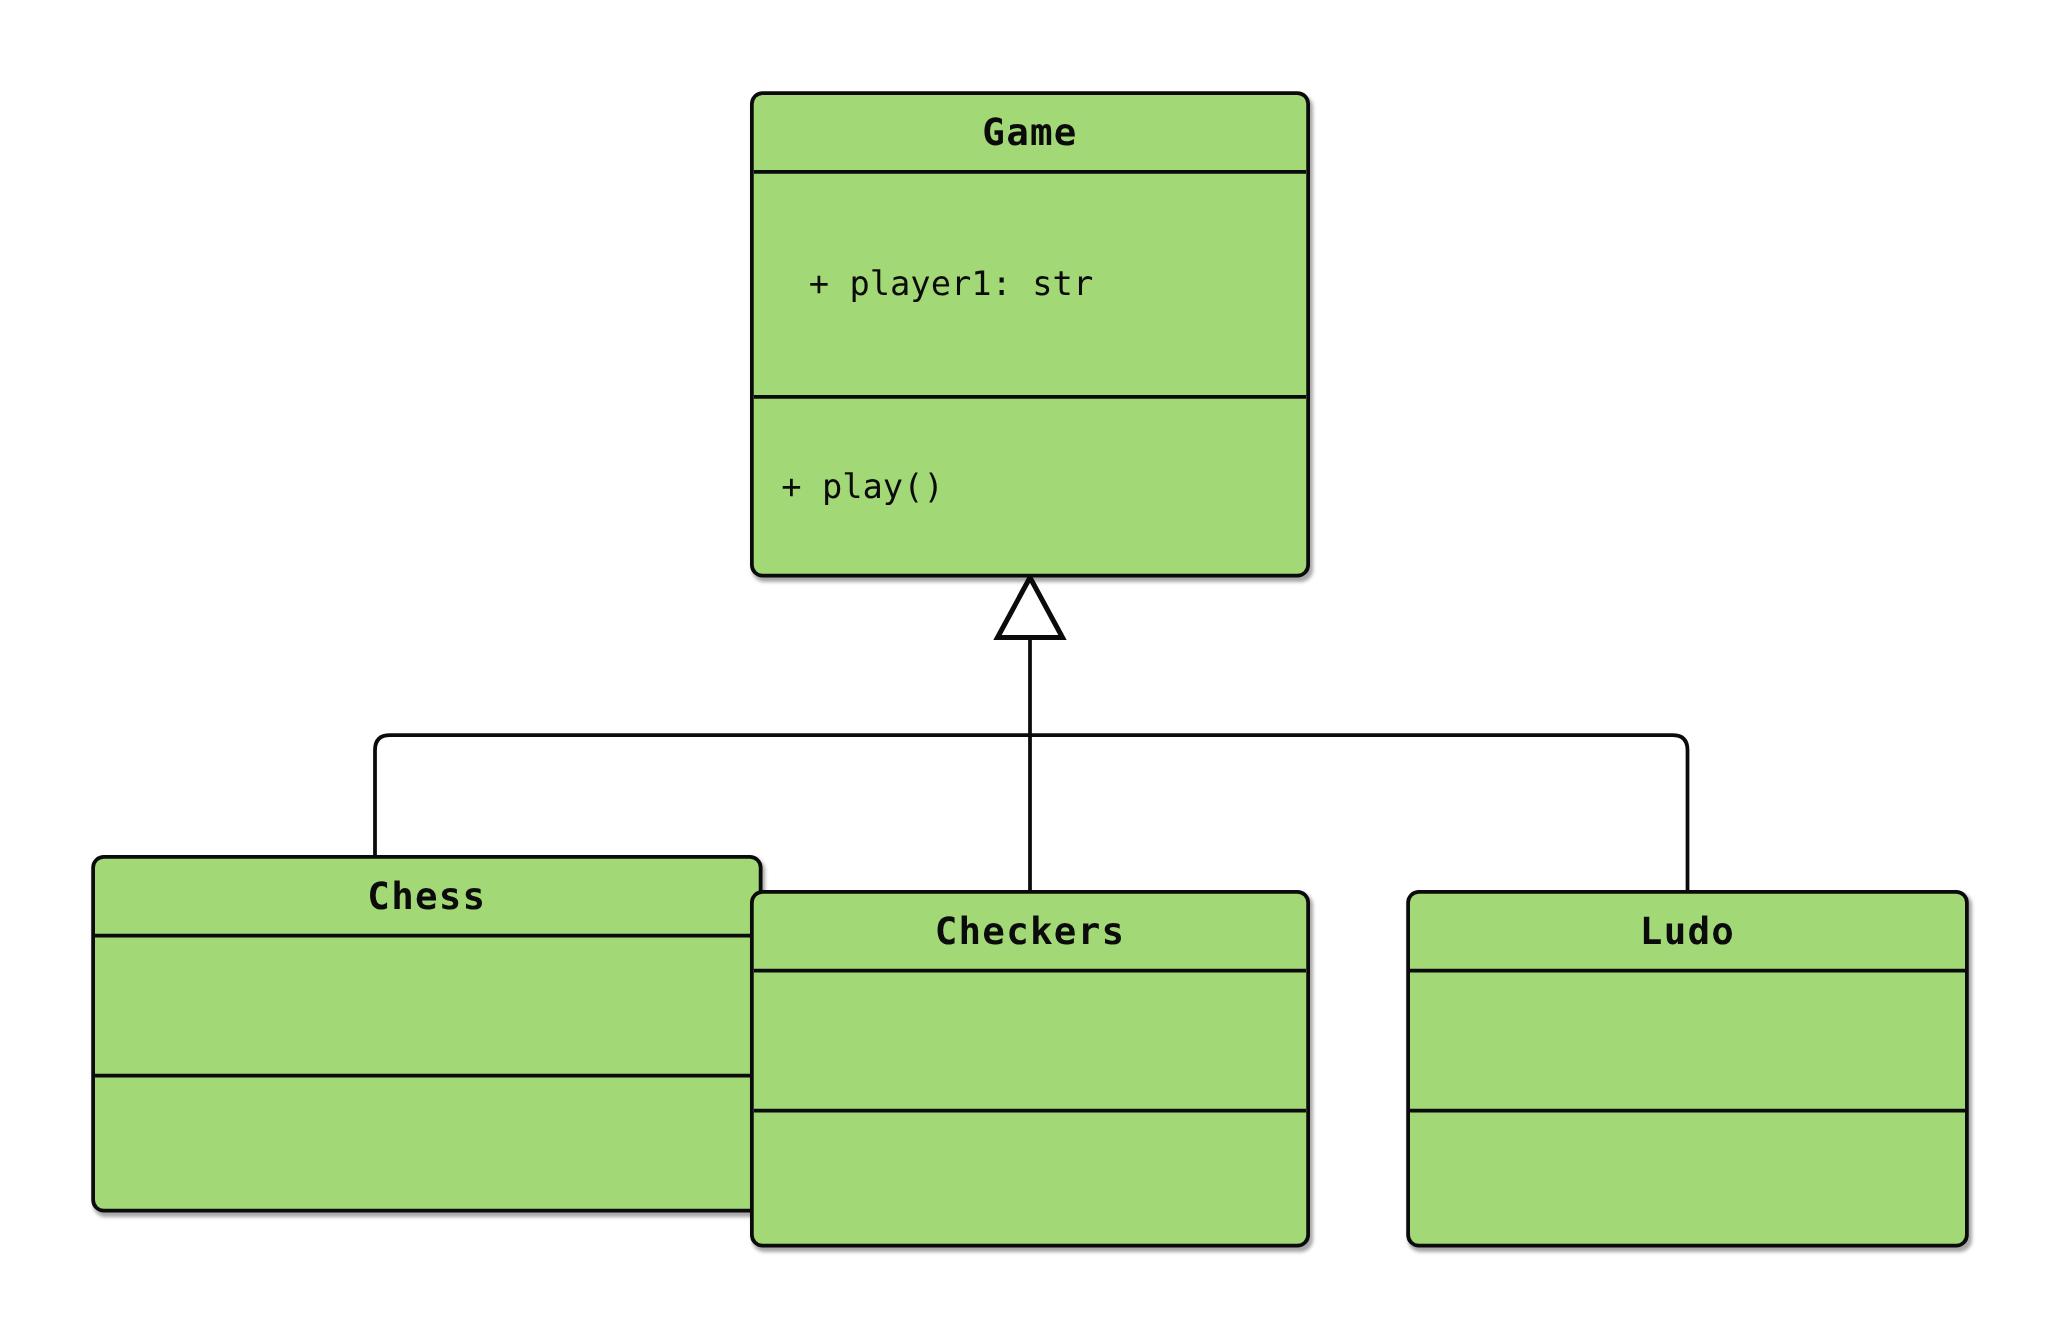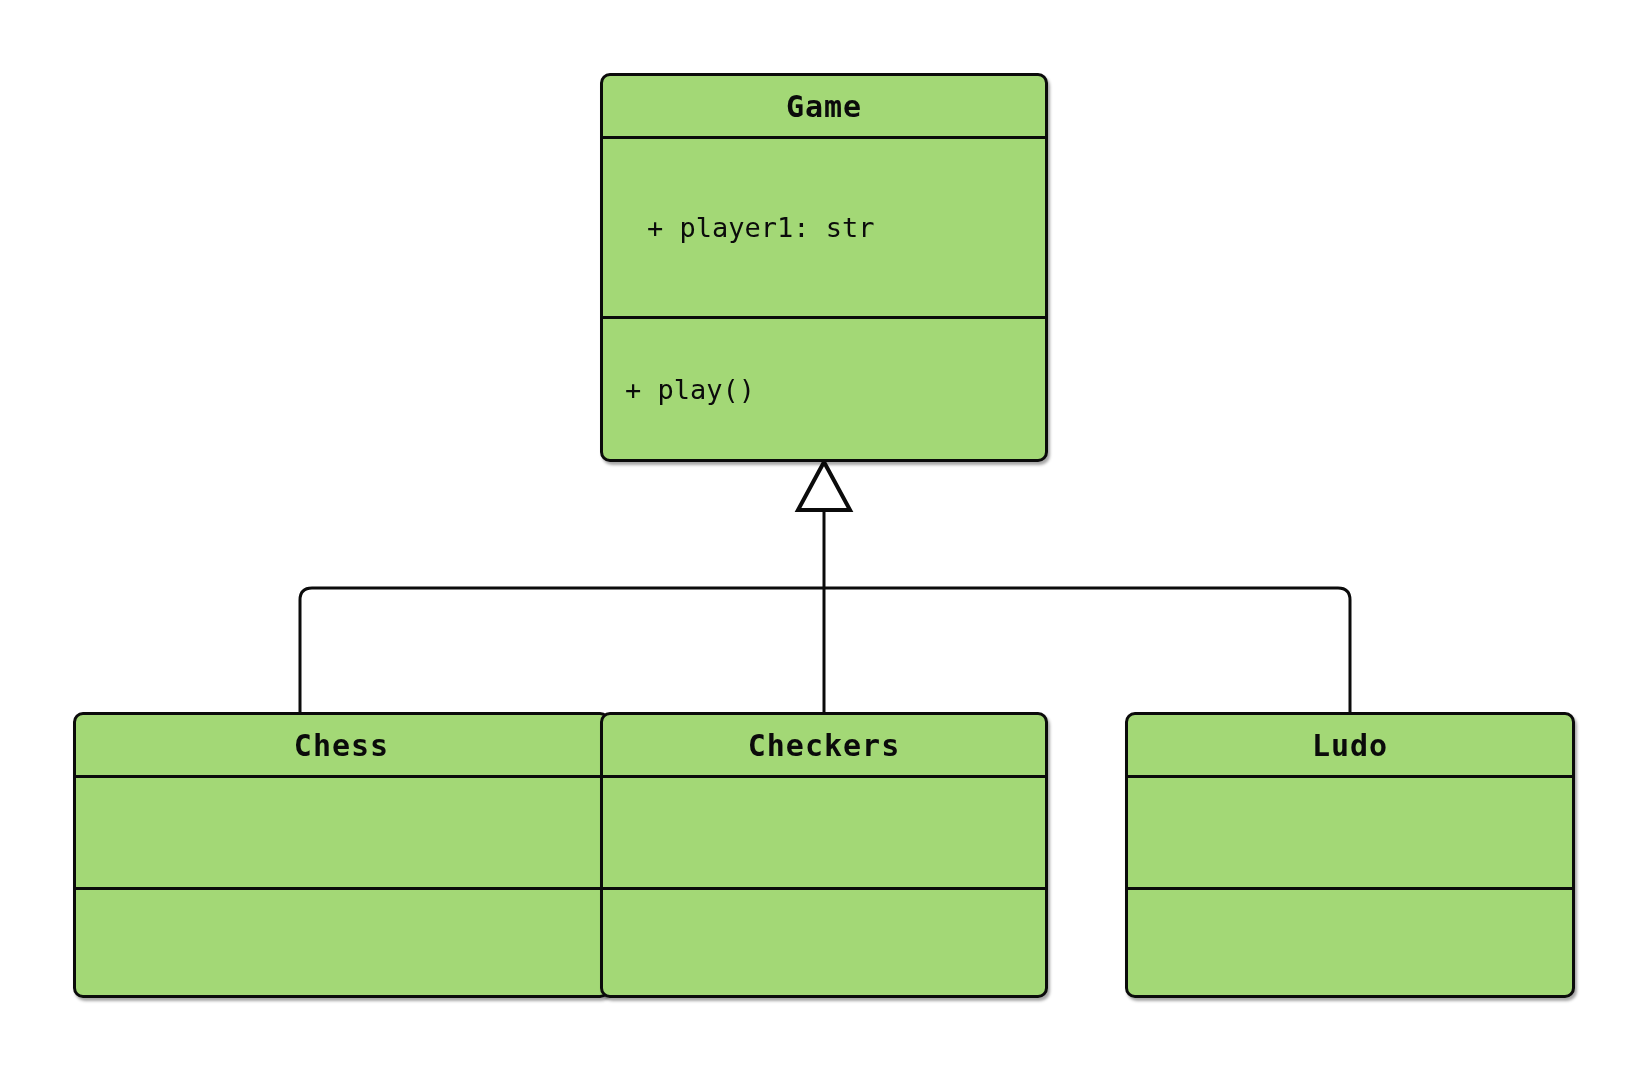--- a/index.html
+++ b/index.html
@@ -57,21 +57,21 @@
     line-height: 33px;
     color: var(--text);
     white-space: pre;
   }
   .flex-rest { flex: 1 1 auto; justify-content: center; }
 
   
   #class-game     { left: 600px;  top: 73px;  width: 448px; height: 389px; }
   #class-game .uml-title      { height: 60px; }
   #class-game .sec-attrs      { height: 180px; padding-left: 44px; }
-  #class-chess    { left: 73px;   top: 712px; width: 537px; height: 286px; }
+  #class-chess    { left: 73px;   top: 684px; width: 537px; height: 286px; }
   #class-checkers { left: 600px;  top: 712px; width: 448px; height: 286px; }
   #class-ludo     { left: 1125px; top: 712px; width: 450px; height: 286px; }
   .child .uml-title { height: 60px; }
   .child .sec-attrs { height: 112px; }
 </style>
 </head>
 <body>
 
 <div id="canvas">
 

